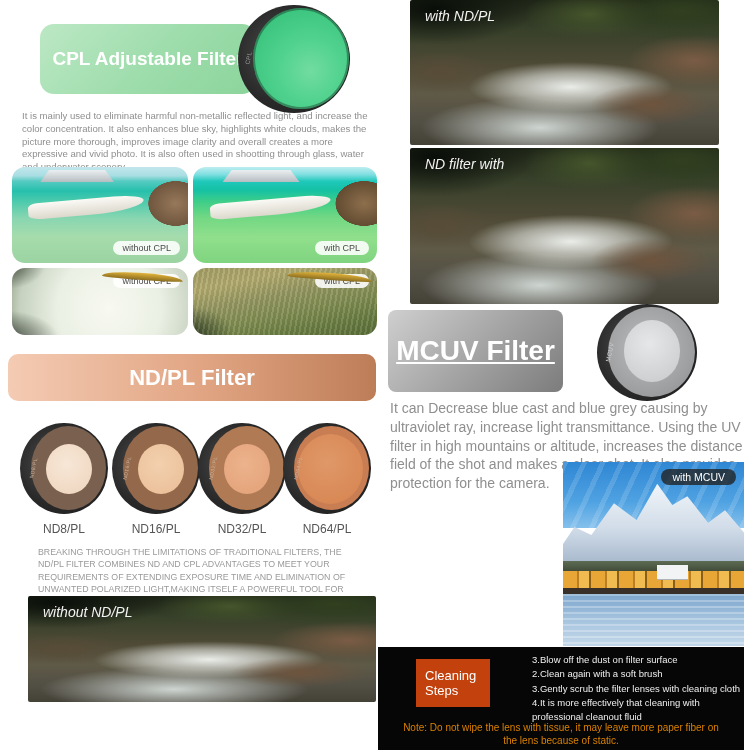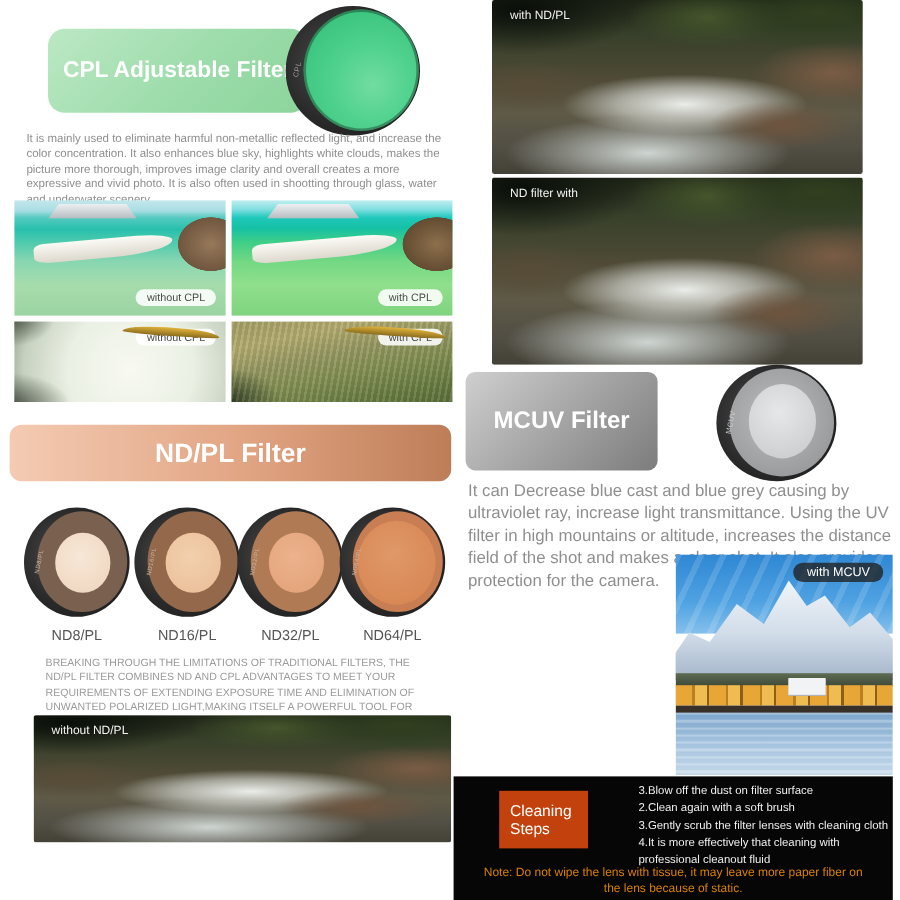--- a/index.html
+++ b/index.html
@@ -9,23 +9,23 @@
 
   
   .badge { display:flex; align-items:center; justify-content:center;
            color:#fff; font-weight:bold; text-align:center; }
   #cpl-badge  { left:40px;  top:24px;  width:216px; height:70px; border-radius:14px;
                 background:linear-gradient(135deg,#bce8c4 0%,#9ddcab 55%,#8bd49b 100%);
                 font-size:19px; }
   #ndpl-banner{ left:8px;   top:354px; width:368px; height:47px; border-radius:10px;
                 background:linear-gradient(90deg,#f4cbb3 0%,#e0a381 55%,#bd7d57 100%);
                 font-size:22px; }
-  #mcuv-badge { left:388px; top:310px; width:160px; height:82px; border-radius:8px;
+  #mcuv-badge { left:388px; top:310px; width:175px; height:82px; border-radius:8px;
                 background:linear-gradient(135deg,#cfcfcf 0%,#a5a5a5 50%,#7c7c7c 100%);
-                font-size:20px; }
+                font-size:28px;text-decoration:underline; }
 
   
   .disc { position:absolute; }
   .disc .body  { position:absolute; inset:0; border-radius:50%;
                  background:radial-gradient(circle at 40% 45%, #4f4f4f 0%, #292929 55%, #1a1a1a 100%); }
   .disc .glass { position:absolute; border-radius:50%; }
   .rimtext { position:absolute; color:#9a9a9a; font-size:6px; transform:rotate(-78deg);
              letter-spacing:.5px; }
 
   #cpl-disc { left:238px; top:5px; width:112px; height:108px; }
@@ -55,27 +55,27 @@
   
   .desc { color:#8f8f8f; margin:0; }
   #cpl-desc  { left:22px;  top:110px; width:356px; font-size:9.6px; line-height:1.33; }
   #ndpl-desc { left:38px;  top:546px; width:316px; font-size:8.8px; line-height:1.42; color:#9a9a9a; }
   #mcuv-desc { left:390px; top:399px; width:356px; font-size:14px;  line-height:1.34; }
   .nd-label { position:absolute; top:522px; width:88px; text-align:center;
               font-size:12px; color:#555; }
   #ndl8 { left:20px; } #ndl16 { left:112px; } #ndl32 { left:198px; } #ndl64 { left:283px; }
 
   
-  .photo { position:absolute; overflow:hidden; border-radius:0; }
+  .photo { position:absolute; overflow:hidden; border-radius:13px; }
   .pill { position:absolute; background:rgba(255,255,255,.88); color:#4a4a4a;
           font-size:9px; padding:2px 9px; border-radius:10px; white-space:nowrap; }
   .pill.br { right:8px; bottom:8px; } .pill.tr { right:8px; top:6px; }
   .pill-dark { position:absolute; top:7px; right:8px; background:rgba(32,32,32,.78);
                color:#fff; font-size:10.5px; padding:2px 11px; border-radius:11px; white-space:nowrap; }
-  .plain-label { position:absolute; left:15px; top:8px; color:#f2f2f2; font-size:10px; }
+  .plain-label { position:absolute; left:15px; top:8px; color:#f2f2f2; font-size:14px;font-style:italic; }
 
   
   #photo-a1 { left:12px;  top:167px; width:176px; height:96px; }
   #photo-a2 { left:193px; top:167px; width:184px; height:96px; }
   .beach1 { background:
       radial-gradient(ellipse 28% 42% at 93% 38%, #97785a 0%, #6f563e 55%, rgba(0,0,0,0) 56%),
       linear-gradient(180deg,#c2e7ec 0%,#a8dee3 9%,#55cac1 15%,#27c0ac 25%,#50cbad 37%,#88d6b1 53%,#a6dcac 73%,#9cd3a3 100%); }
   .beach2 { background:
       radial-gradient(ellipse 28% 42% at 93% 38%, #8d6f4c 0%, #634c32 55%, rgba(0,0,0,0) 56%),
       linear-gradient(180deg,#bfeef0 0%,#7edee0 8%,#1fc8bb 15%,#15c1a4 24%,#41cf87 37%,#73d884 53%,#90df8c 73%,#80d47f 100%); }

